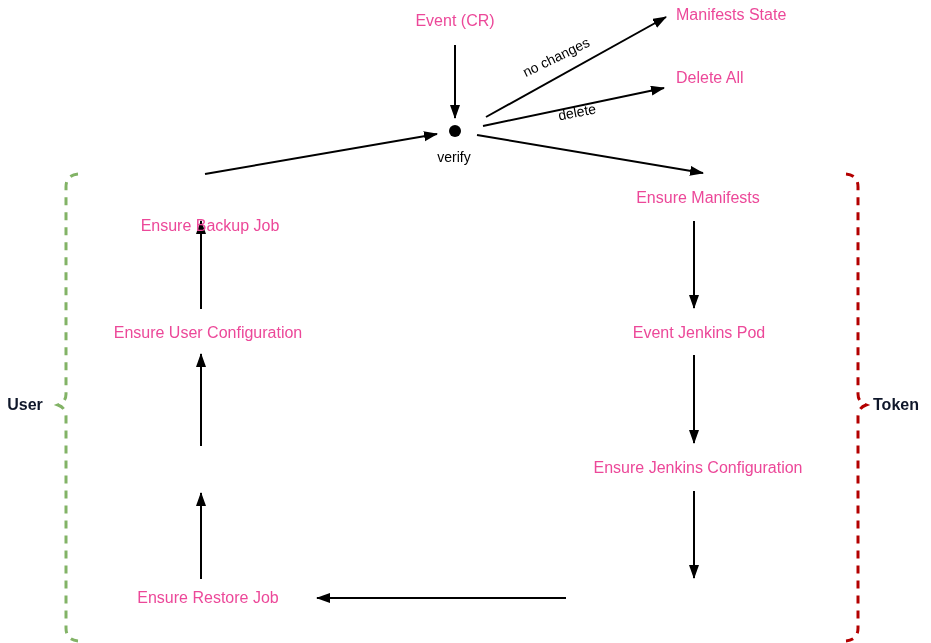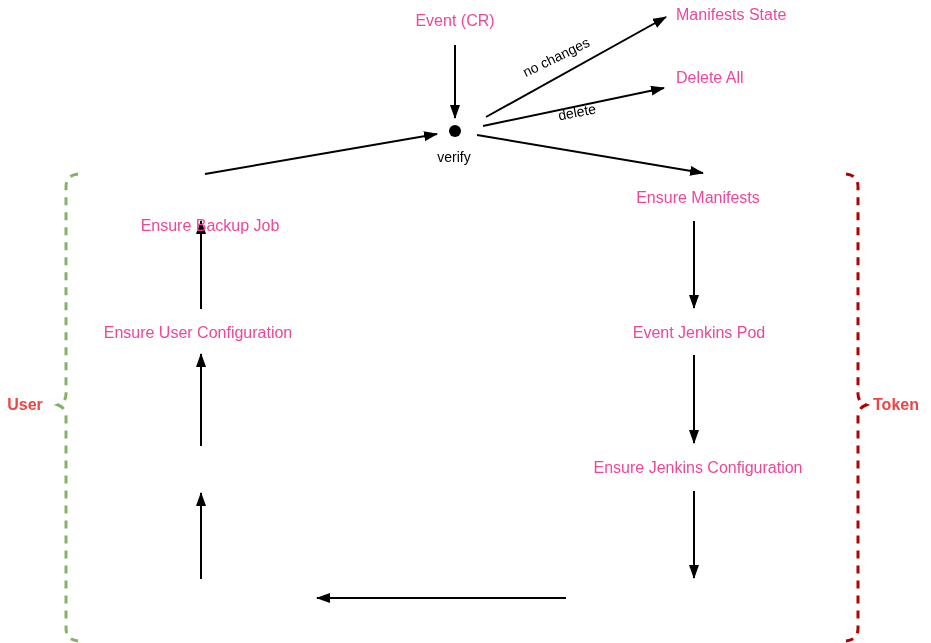--- a/index.html
+++ b/index.html
@@ -41,21 +41,21 @@
     transform: translate(-50%, -50%) rotate(-26deg);
   }
   .edge-label.rot-delete {
     transform: translate(-50%, -50%) rotate(-11deg);
   }
   .group-label {
     position: absolute;
     transform: translate(-50%, -50%);
     font-size: 16px;
     font-weight: bold;
-    color: #ef4444;
+    color: #0f172a;
     white-space: nowrap;
   }
 </style>
 </head>
 <body>
 
 <div class="canvas">
 
   <svg class="layer" width="931" height="643" viewBox="0 0 931 643">
     <defs>
@@ -98,27 +98,28 @@
   <div class="node" style="left:455px; top:21px;">Event (CR)</div>
 
   <div class="node" style="left:740px; top:15px; transform:translate(0,-50%); left:676px;">Manifests State</div>
 
   <div class="node" style="left:676px; top:78px; transform:translate(0,-50%);">Delete All</div>
 
   <div class="node" style="left:210px; top:198px;margin-top:28px;">Ensure Backup Job</div>
 
   <div class="node" style="left:698px; top:198px;">Ensure Manifests</div>
 
-  <div class="node" style="left:198px; top:333px;">Ensure User Configuration</div>
+  <div class="node" style="left:208px; top:333px;">Ensure User Configuration</div>
 
   <div class="node" style="left:699px; top:333px;">Event Jenkins Pod</div>
 
 
   <div class="node" style="left:698px; top:468px;">Ensure Jenkins Configuration</div>
 
+  <div class="node" style="left:208px; top:598px;">Ensure Restore Job</div>
 
 
   <div class="edge-label" style="left:454px; top:157px;">verify</div>
 
   <div class="edge-label rot-nochanges" style="left:556px; top:57px;">no changes</div>
 
   <div class="edge-label rot-delete" style="left:577px; top:112px;">delete</div>
 
   <div class="group-label" style="left:25px; top:405px;">User</div>
 

